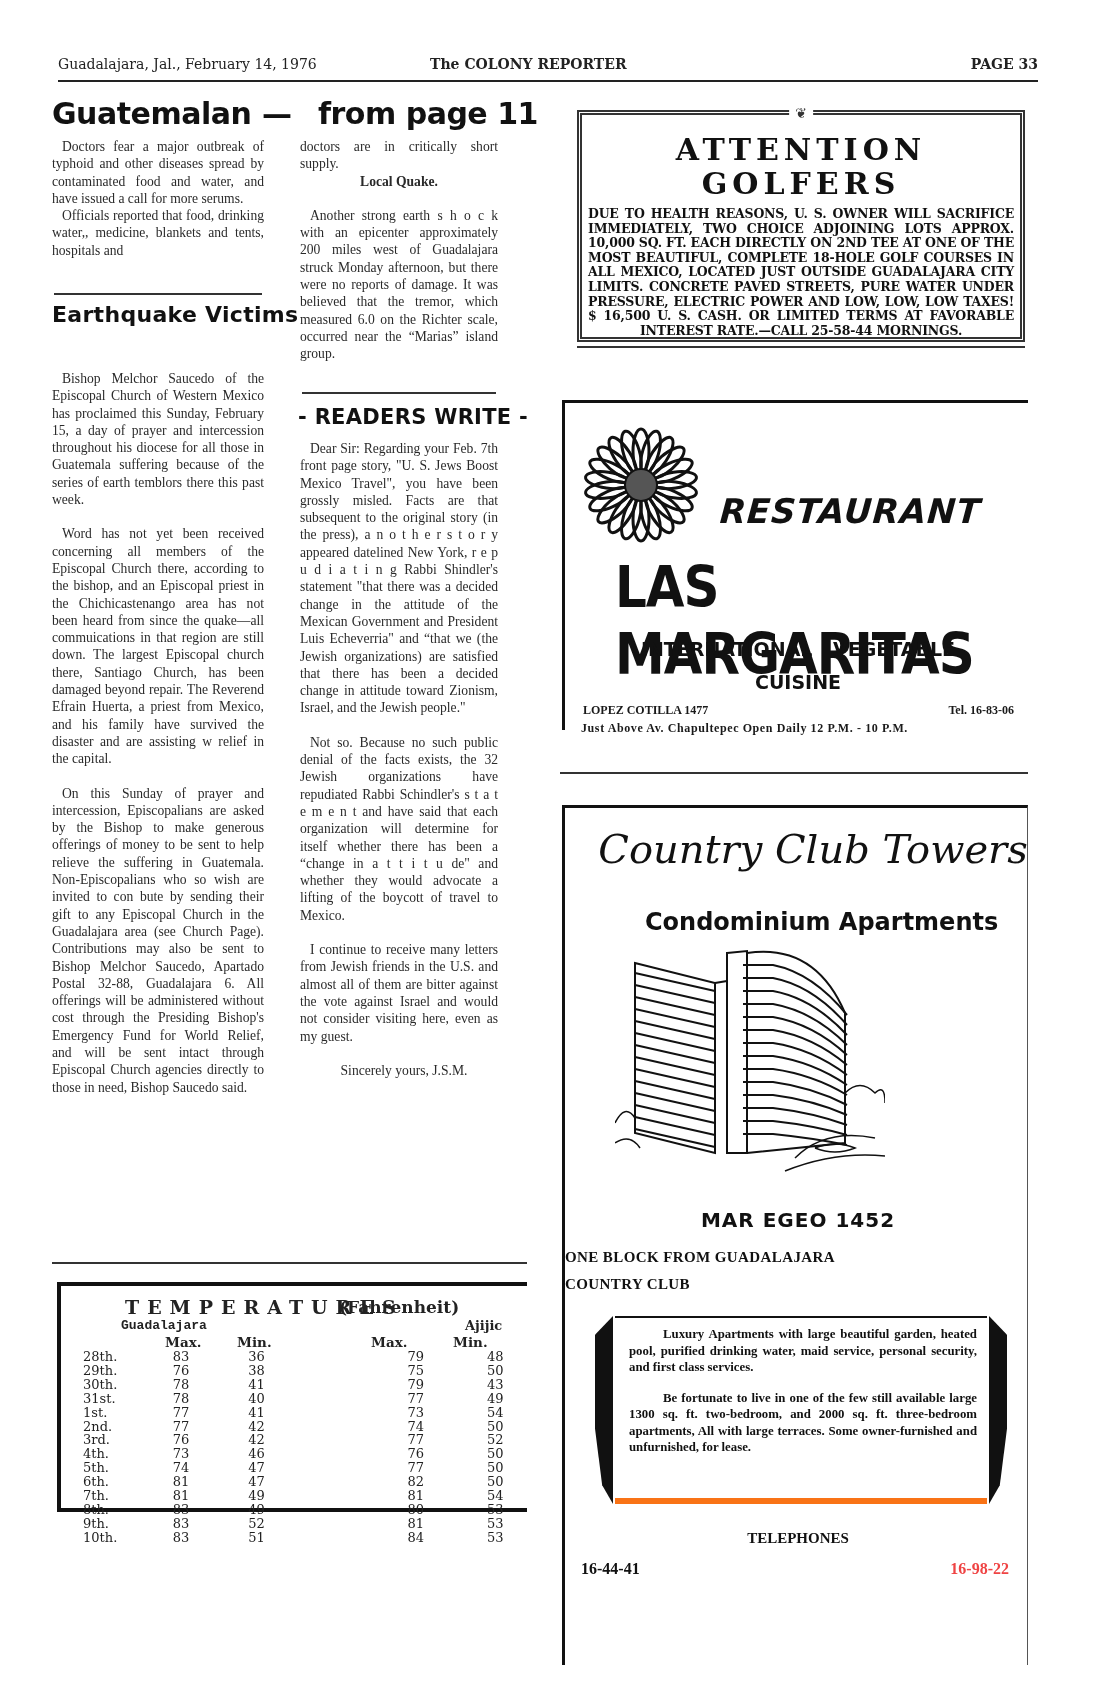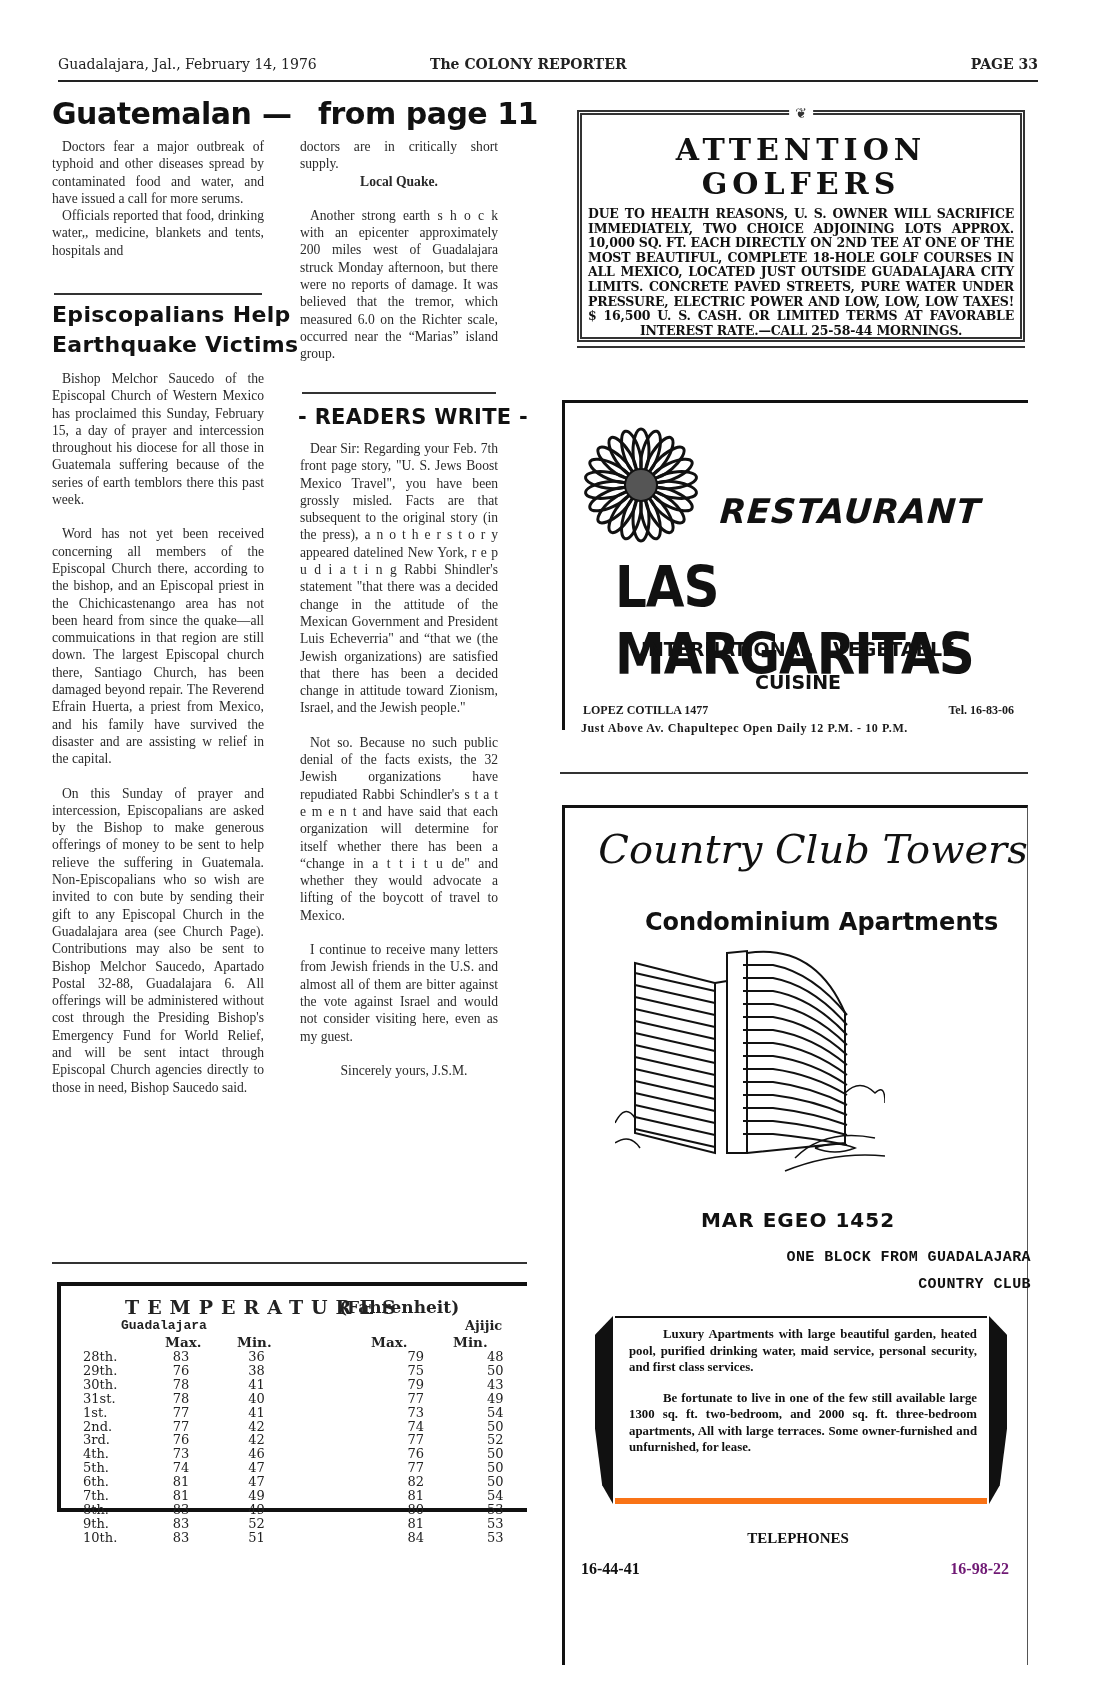--- a/index.html
+++ b/index.html
@@ -35,29 +35,29 @@
   .rest-tel { position:absolute; right:14px; top:300px; font-weight:bold; font-size:12px; }
   .rest-hours { position:absolute; left:16px; top:318px; font-weight:bold; font-size:12px; letter-spacing:0.6px; }
   .rest-rule { left:560px; top:772px; width:468px; height:2px; background:#333; }
 
   
   .cc { left:562px; top:805px; width:466px; height:860px; border-top:3px solid #111; border-left:3px solid #111; border-right:1px solid #555; box-sizing:border-box; }
   .cc-title { position:absolute; left:0; top:18px; width:466px; text-align:center; font-family:"DejaVu Serif",serif; font-style:italic; font-size:40px; color:#111;padding-left:15px; }
   .cc-sub { position:absolute; left:40px; top:100px; font-family:"DejaVu Sans",sans-serif; font-weight:bold; font-size:24px; color:#111;margin-left:40px; }
   .tower { position:absolute; left:50px; top:135px; width:270px; height:240px; }
   .cc-addr { position:absolute; left:0; top:400px; width:466px; text-align:center; font-family:"DejaVu Sans",sans-serif; font-weight:bold; font-size:20px; color:#111; letter-spacing:1px; }
-  .cc-block { position:absolute; left:0; top:436px; width:466px; text-align:right; font-weight:bold; font-size:15px; line-height:27px; color:#111; letter-spacing:0.4px;font-family:Liberation Mono, monospace; }
+  .cc-block { position:absolute; left:0; top:436px; width:466px; text-align:left; font-weight:bold; font-size:15px; line-height:27px; color:#111; letter-spacing:0.4px; }
   .cc-box { position:absolute; left:50px; top:508px; width:372px; height:188px; border-top:2px solid #111; border-bottom:6px solid #f97316; box-sizing:border-box; padding:8px 10px 0 14px; font-weight:bold; font-size:12.8px; line-height:16.5px; text-align:justify; color:#111; }
   .cc-box p { margin:0; text-indent:34px; }
   .cc-box p + p { margin-top:14px; }
   .cc-bar-l { position:absolute; left:30px; top:508px; width:18px; height:188px; background:#111; clip-path:polygon(100% 0,100% 100%,40% 90%,0 60%,0 10%); }
   .cc-bar-r { position:absolute; left:424px; top:508px; width:18px; height:188px; background:#111; clip-path:polygon(0 0,0 100%,60% 90%,100% 60%,100% 10%); }
   .cc-tel-h { position:absolute; left:0; top:722px; width:466px; text-align:center; font-weight:bold; font-size:15px; color:#111; }
   .cc-tel-l { position:absolute; left:16px; top:752px; font-weight:bold; font-size:16px; color:#111; }
-  .cc-tel-r { position:absolute; right:18px; top:752px; font-weight:bold; font-size:16px; color:#701a75;text-align:right; }
+  .cc-tel-r { position:absolute; right:18px; top:752px; font-weight:bold; font-size:16px; color:#ef4444;text-align:right; }
 
   
   .temps { left:57px; top:1282px; width:470px; height:230px; border-top:4px solid #111; border-left:4px solid #111; border-bottom:4px solid #111; box-sizing:border-box; font-family:"DejaVu Serif",serif; color:#222; }
   .t-title { position:absolute; left:0; top:10px; width:470px; font-weight:bold; }
   .t-title .tt { position:absolute; left:64px; font-size:19px; letter-spacing:8px; }
   .t-title .tf { position:absolute; left:278px; font-size:17px; top:1px; }
   .t-city1 { position:absolute; left:60px; top:32px; font-weight:bold; font-size:13px;font-family:Liberation Mono, monospace; }
   .t-city2 { position:absolute; left:404px; top:32px; font-weight:bold; font-size:13px; }
   .t-hdr { position:absolute; top:48px; font-weight:bold; font-size:13.5px; }
   table.tt { position:absolute; left:22px; top:64px; border-collapse:collapse; font-size:13px; line-height:13.9px; }
@@ -82,21 +82,20 @@
 <div class="abs head-big" style="left:262px; top:96px;">—</div>
 <div class="abs head-big" style="left:318px; top:96px;">from page 11</div>
 
 <div class="abs col" style="left:52px; top:138px; width:212px;">
   <p>Doctors fear a major outbreak of typhoid and other diseases spread by contaminated food and water, and have issued a call for more serums.</p>
   <p>Officials reported that food, drinking water,, medicine, blankets and tents, hospitals and</p>
 </div>
 <div class="abs rule" style="left:54px; top:293px; width:208px;"></div>
 
 <div class="abs head-sans" style="left:52px; top:300px;">
-  <div>Episcopalians Help</div>
   <div>Earthquake Victims</div>
 </div>
 <div class="abs col" style="left:52px; top:370px; width:212px;">
   <p>Bishop Melchor Saucedo of the Episcopal Church of Western Mexico has proclaimed this Sunday, February 15, a day of prayer and intercession throughout his diocese for all those in Guatemala suffering because of the series of earth temblors there this past week.</p>
   <p class="gap">Word has not yet been received concerning all members of the Episcopal Church there, according to the bishop, and an Episcopal priest in the Chichicastenango area has not been heard from since the quake—all commuications in that region are still down. The largest Episcopal church there, Santiago Church, has been damaged beyond repair. The Reverend Efrain Huerta, a priest from Mexico, and his family have survived the disaster and are assisting w relief in the capital.</p>
   <p class="gap">On this Sunday of prayer and intercession, Episcopalians are asked by the Bishop to make generous offerings of money to be sent to help relieve the suffering in Guatemala. Non-Episcopalians who so wish are invited to con bute by sending their gift to any Episcopal Church in the Guadalajara area (see Church Page). Contributions may also be sent to Bishop Melchor Saucedo, Apartado Postal 32-88, Guadalajara 6. All offerings will be administered without cost through the Presiding Bishop's Emergency Fund for World Relief, and will be sent intact through Episcopal Church agencies directly to those in need, Bishop Saucedo said.</p>
 </div>
 
 <div class="abs col" style="left:300px; top:138px; width:198px;">
   <div>doctors are in critically short supply.</div>

